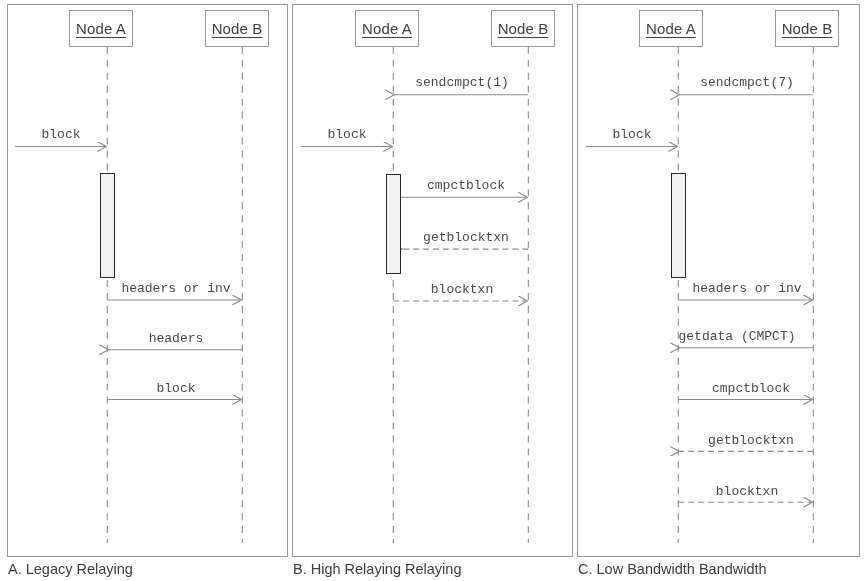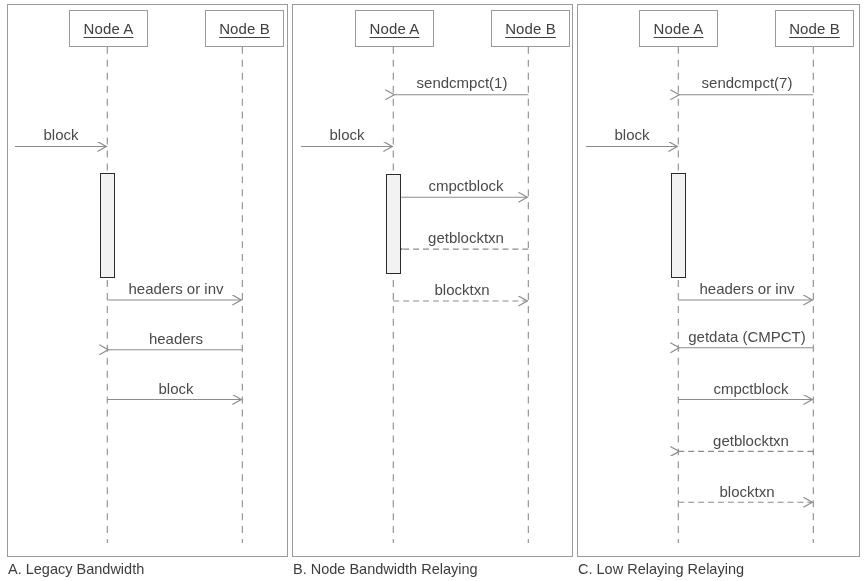--- a/index.html
+++ b/index.html
@@ -31,21 +31,21 @@
   }
   .panel-svg {
     position: absolute;
     left: 0; top: 0;
     width: 100%;
     height: 100%;
     display: block;
   }
   .node-box {
     position: absolute;
-    width: 79px;
+    width: 64px;
     height: 37px;
     border: 1px solid #9a9a9a;
     background: #ffffff;
     box-sizing: border-box;
     display: flex;
     align-items: center;
     justify-content: center;
   }
   .node-label {
     font-size: 15px;
@@ -57,25 +57,26 @@
   }
   .activation {
     position: absolute;
     width: 15px;
     background: #f2f2f2;
     border: 1.5px solid #2b2b2b;
     box-sizing: border-box;
   }
   .msg-label {
     position: absolute;
-    font-size: 15px;
+    font-size: 13px;
     color: #4a4a4a;
     white-space: nowrap;
     transform: translateX(-50%);
     line-height: 16px;
+    font-family: Liberation Mono, monospace;
   }
   .caption {
     position: absolute;
     font-size: 14.5px;
     color: #3d3d3d;
     white-space: nowrap;
     line-height: 18px;
   }
 </style>
 </head>
@@ -194,23 +195,23 @@
     </div>
     <div class="node-box" style="left:197px; top:5px;">
       <span class="node-label">Node B</span>
     </div>
 
     <div class="activation" style="left:93px; top:168px; height:105px;"></div>
 
     <div class="msg-label" style="left:169px; top:70px;">sendcmpct(7)</div>
     <div class="msg-label" style="left:54px; top:122px;">block</div>
     <div class="msg-label" style="left:169px; top:276px;">headers or inv</div>
-    <div class="msg-label" style="left:169px; top:324px;">getdata (CMPCT)</div>
+    <div class="msg-label" style="left:159px; top:324px;">getdata (CMPCT)</div>
     <div class="msg-label" style="left:173px; top:376px;">cmpctblock</div>
     <div class="msg-label" style="left:173px; top:428px;">getblocktxn</div>
     <div class="msg-label" style="left:169px; top:479px;">blocktxn</div>
   </div>
 
-  <div class="caption" style="left:8px; top:560px;">A. Legacy Bandwidth</div>
-  <div class="caption" style="left:293px; top:560px;">B. Node Bandwidth Relaying</div>
-  <div class="caption" style="left:578px; top:560px;">C. Low Relaying Relaying</div>
+  <div class="caption" style="left:8px; top:560px;">A. Legacy Relaying</div>
+  <div class="caption" style="left:293px; top:560px;">B. High Relaying Relaying</div>
+  <div class="caption" style="left:578px; top:560px;">C. Low Bandwidth Bandwidth</div>
 
 </div>
 
 </body></html>

